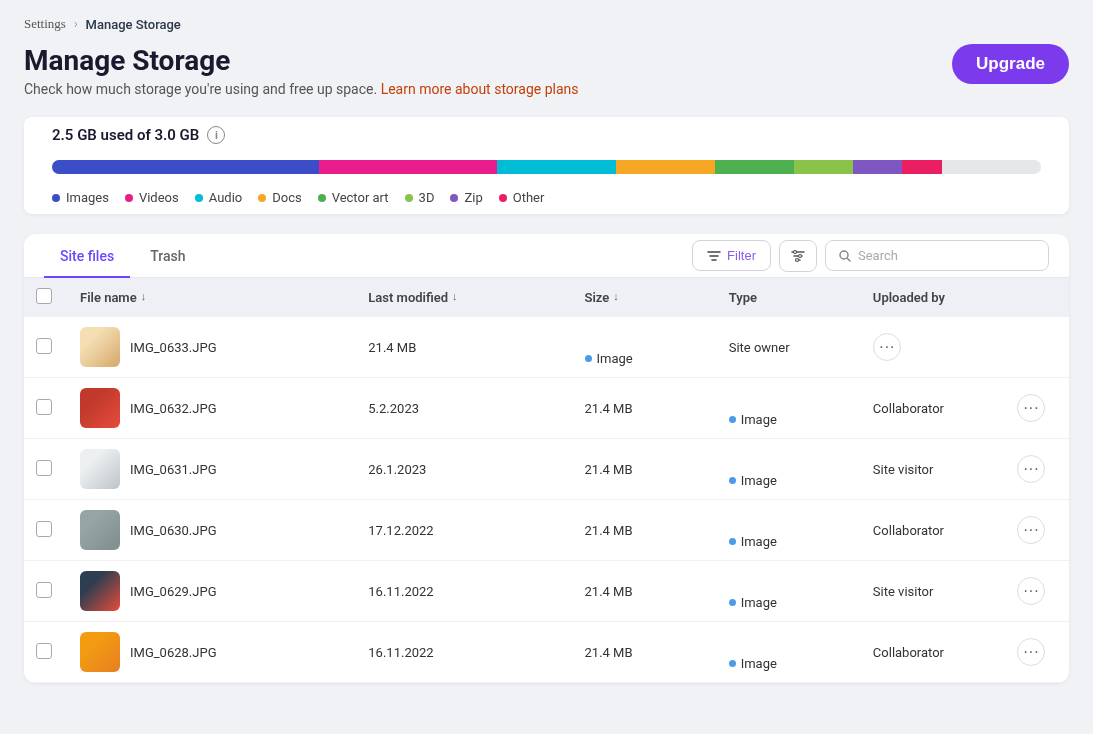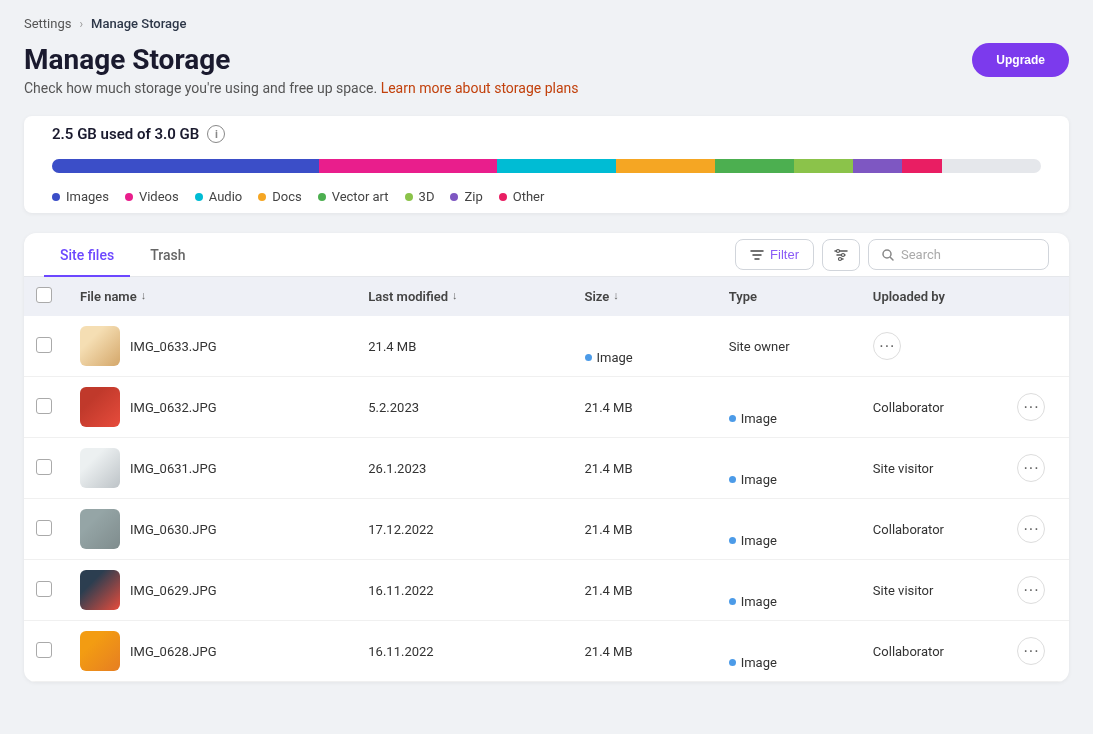--- a/index.html
+++ b/index.html
@@ -49,21 +49,21 @@
     .page-subtitle a {
       color: #c2410c;
       text-decoration: none;
     }
     .upgrade-btn {
       background: #7c3aed;
       color: white;
       border: none;
       border-radius: 20px;
       padding: 10px 24px;
-      font-size: 12px;
+      font-size: 17px;
       font-weight: 600;
       cursor: pointer;
       white-space: nowrap;
     }
     .storage-card {
       background: white;
       border-radius: 8px;
       padding: 9px 28px;
       margin-bottom: 20px;
       box-shadow: 0 1px 4px rgba(0,0,0,0.06);
@@ -176,21 +176,21 @@
     .search-box {
       display: flex;
       align-items: center;
       gap: 6px;
       border: 1px solid #d1d5db;
       background: white;
       border-radius: 8px;
       padding: 7px 12px;
       font-size: 13px;
       color: #888;
-      width: 181px;
+      width: 224px;
     }
     .table-header {
       display: grid;
       grid-template-columns: 44px 2fr 1.5fr 1fr 1fr 1fr 40px;
       align-items: center;
       background: #eef0f6;
       padding: 10px 12px;
       font-size: 13px;
       font-weight: 600;
       color: #444;
@@ -264,21 +264,21 @@
       -webkit-appearance: none;
       background: white;
     }
   </style>
 </head>
 <body>
 
 <div class="page">
 
   <div class="breadcrumb">
-    <span style="cursor:pointer;color:#555;">Settings</span>
+    <span style="cursor:pointer;color:#555;font-family:Liberation Serif, serif;">Settings</span>
     <span class="breadcrumb-sep">›</span>
     <span class="breadcrumb-current">Manage Storage</span>
   </div>
 
   <div class="page-header">
     <div>
       <div class="page-title">Manage Storage</div>
       <div class="page-subtitle">
         <span>Check how much storage you're using and free up space.</span>
         <a href="#">Learn more about storage plans</a>

